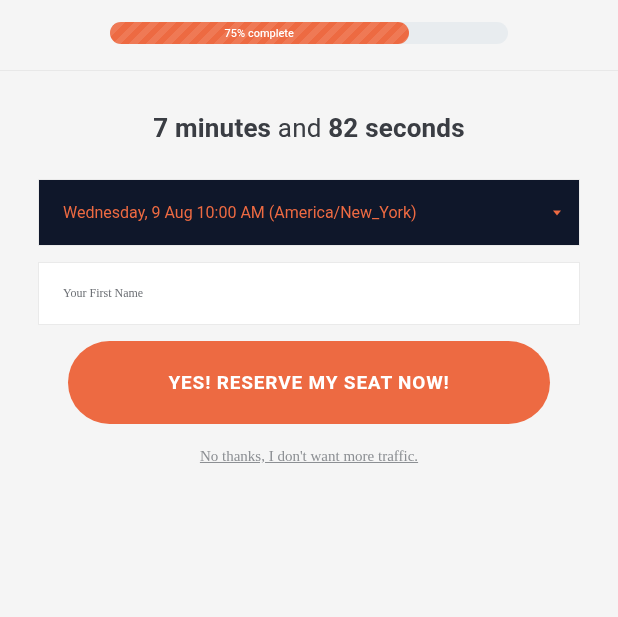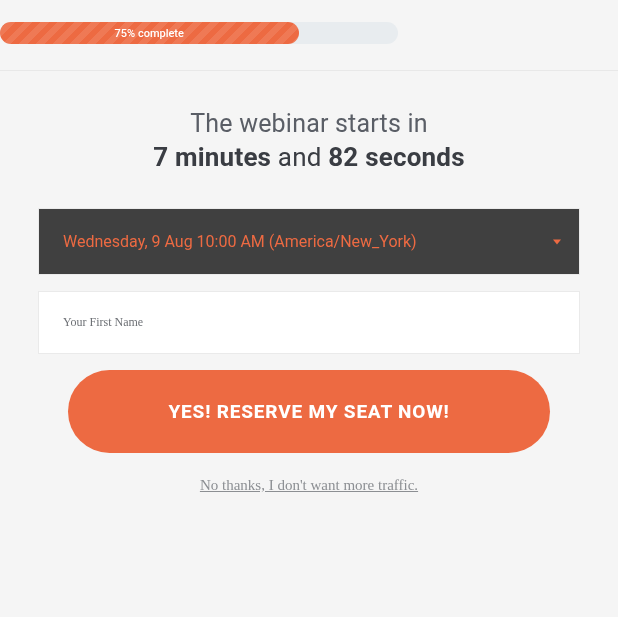--- a/index.html
+++ b/index.html
@@ -12,20 +12,21 @@
       background: #f5f5f5;
       width: 618px;
       height: 617px;
       overflow: hidden;
     }
     .header-section {
       background: #f5f5f5;
       padding: 22px 0 26px 0;
       border-bottom: 1px solid #e8e8e8;
       display: flex;
+      justify-content: center;
     }
     .progress-bar-container {
       width: 398px;
       height: 22px;
       background: #e8ecef;
       border-radius: 20px;
       position: relative;
     }
     .progress-bar-fill {
       width: 75%;
@@ -79,21 +80,21 @@
       letter-spacing: 0.2px;
     }
     .heading-line2 .bold {
       font-weight: 700;
     }
     .form-group {
       margin-bottom: 16px;
     }
     .select-wrapper {
       position: relative;
-      background: #404040;
+      background: #0f172a;
       border: 1px solid #eaeaea;
     }
     .select-display {
       width: 100%;
       padding: 23px 40px 23px 24px;
       font-size: 16px;
       color: #ed6a42;
       background: transparent;
       border: none;
       appearance: none;
@@ -158,21 +159,20 @@
 <div class="header-section">
   <div class="progress-bar-container">
     <div class="progress-bar-fill">
       <span class="progress-text">75% complete</span>
     </div>
   </div>
 </div>
 
 <div class="content">
   <div class="heading">
-    <div class="heading-line1">The webinar starts in</div>
     <div class="heading-line2">
       <span class="bold">7 minutes</span><span> and </span><span class="bold">82 seconds</span>
     </div>
   </div>
 
   <div class="form-group">
     <div class="select-wrapper">
       <div class="select-display">Wednesday, 9 Aug 10:00 AM (America/New_York)</div>
       <div class="select-caret"></div>
     </div>

